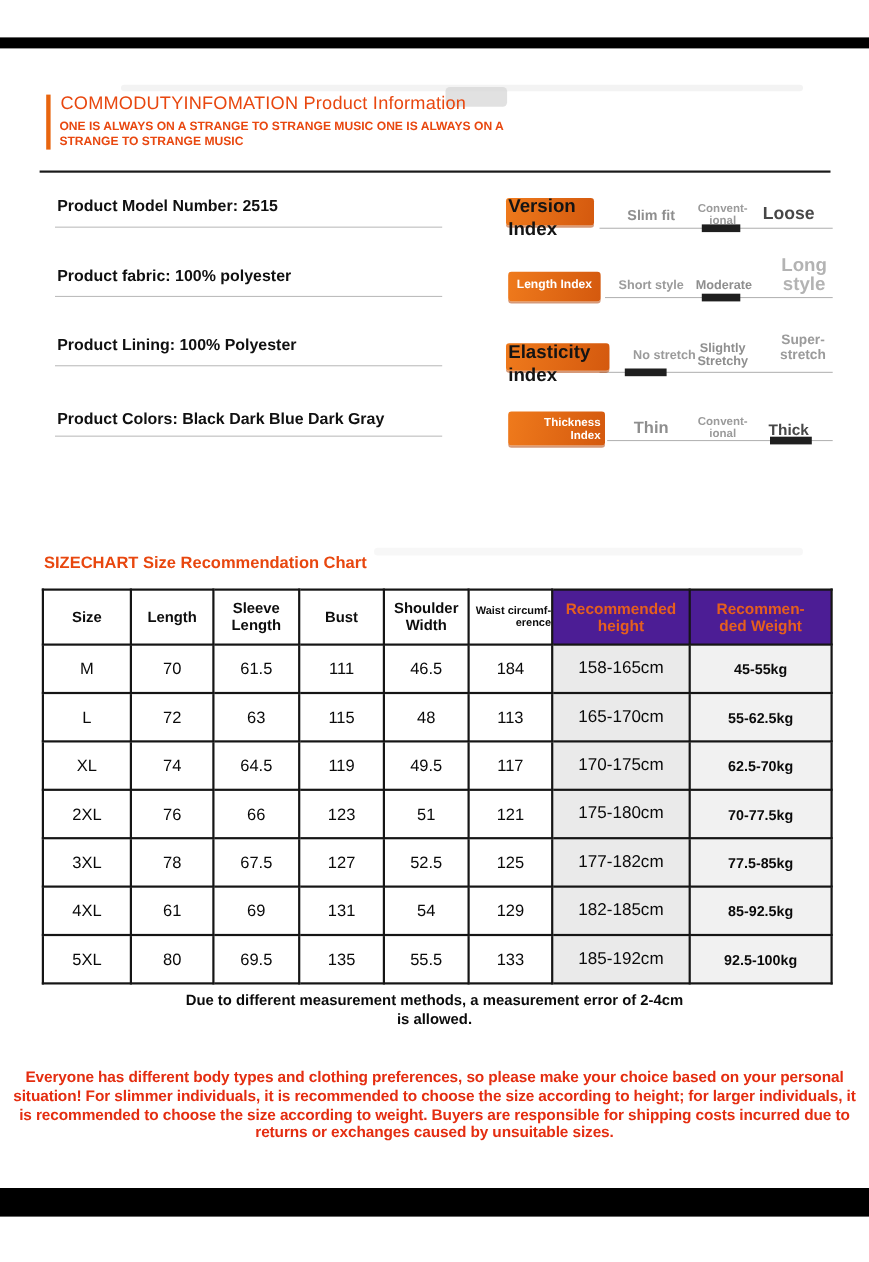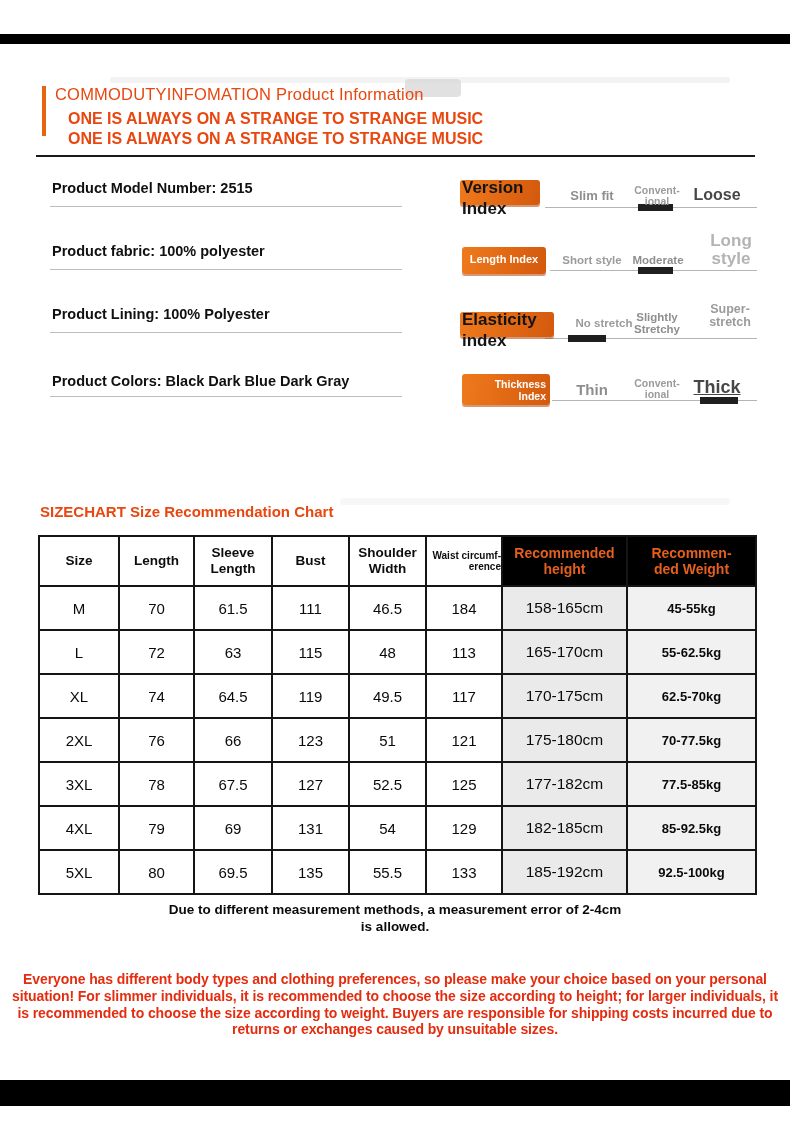--- a/index.html
+++ b/index.html
@@ -8,21 +8,21 @@
 
   .bar { position:absolute; left:0; width:790px; background:#000000; }
   .top-bar { top:34px; height:10px; }
   .bottom-bar { top:1080px; height:26px; }
 
   .ghost { position:absolute; background:#9a9a9a; border-radius:4px; }
 
   
   .accent-vbar { position:absolute; left:42px; top:86px; width:4px; height:50px; background:#e8650f; }
   .page-title { position:absolute; left:55px; top:85px; font-size:16.5px; font-weight:400; color:#e8470f; letter-spacing:0.2px; }
-  .page-subtitle { position:absolute; left:68px; top:109px; width:430px; font-size:16px; font-weight:700; color:#e8470f; line-height:1.25; }
+  .page-subtitle { position:absolute; left:54px; top:109px; width:430px; font-size:11px; font-weight:700; color:#e8470f; line-height:1.25; }
   .header-pill { position:absolute; left:405px; top:79px; width:56px; height:18px; background:#d4d4d4; opacity:0.7; border-radius:4px; }
   .separator { position:absolute; left:36px; top:155px; width:719px; height:2px; background:#1a1a1a; }
 
   
   .prod-row { position:absolute; left:52px; font-size:14.5px; font-weight:700; color:#101010; }
   .prod-line { position:absolute; left:50px; width:352px; height:1px; background:#bdbdbd; }
 
   
   .idx-label-big { position:absolute; left:462px; font-size:17px; font-weight:800; color:#141414; line-height:21px; z-index:2; white-space:pre-line; }
   .idx-badge { position:absolute; background:linear-gradient(100deg,#ef7a1c,#d4590e); border-radius:3px; z-index:1; box-shadow:0 2px 0 rgba(180,70,10,0.55); }
@@ -36,21 +36,21 @@
   .opt-xs  { font-size:10.5px; font-weight:600; color:#9b9b9b; }
   .opt-lgd { font-size:16px; font-weight:700; color:#474747;text-align:right; }
   .opt-lgl { font-size:17px; font-weight:600; color:#b3b3b3; }
 
   
   .chart-heading { position:absolute; left:40px; top:503px; font-size:15px; font-weight:700; color:#e8470f; }
   table.size-table { position:absolute; left:38px; top:535px; border-collapse:collapse; table-layout:fixed; }
   .size-table th, .size-table td { border:2px solid #151515; text-align:center; vertical-align:middle; white-space:pre-line; }
   .size-table thead th { height:50px; font-size:13.5px; font-weight:700; color:#0d0d0d; line-height:1.15; }
   .size-table thead th.waist { font-size:10px;text-align:right; }
-  .size-table thead th.rec { color:#e55f1d; background:#000000; font-size:14px; }
+  .size-table thead th.rec { color:#e55f1d; background:#4c1d95; font-size:14px; }
   .size-table tbody td { height:44px; font-size:15px; color:#0a0a0a; }
   .size-table tbody td.col-h { background:#eaeaea; font-size:15.5px; }
   .size-table tbody td.col-w { background:#f1f1f1; font-size:13px; font-weight:700; }
 
   .note { position:absolute; left:165px; top:902px; width:460px; text-align:center; font-size:13.5px; font-weight:700; color:#0b0b0b; line-height:1.25; }
   .disclaimer { position:absolute; left:6px; top:971px; width:778px; text-align:center; font-size:14px; font-weight:700; color:#e42d10; line-height:1.2; letter-spacing:-0.1px; }
 </style>
 </head>
 <body>
 
@@ -109,21 +109,21 @@
   </div>
 
   <div class="idx-badge" style="left:462px; top:374px; width:88px; height:31px;"></div>
   <div class="idx-badge-label" style="left:466px; top:378px; width:80px; font-size:10.5px; line-height:12px; text-align:right;"><span>Thickness</span><br><span>Index</span></div>
   <div class="idx-scale" style="top:366px; height:41px;">
     <div class="scale-line" style="left:90px; top:34px; width:205px;"></div>
     <div class="scale-marker" style="left:238px; top:31px; width:38px;"></div>
     <div class="opt opt-md" style="left:130px; bottom:9px; font-size:15px;">Thin</div>
     <div class="opt opt-xs" style="left:195px; bottom:6px;">Convent-
 ional</div>
-    <div class="opt opt-lgd" style="left:255px; bottom:9px; font-size:18px;text-decoration:underline;">Thick</div>
+    <div class="opt opt-lgd" style="left:255px; bottom:9px; font-size:14px;">Thick</div>
   </div>
 
   <div class="chart-heading">SIZECHART Size Recommendation Chart</div>
 
   <table class="size-table">
     <colgroup>
       <col style="width:80px">
         <col style="width:75px">
         <col style="width:78px">
         <col style="width:77px">
@@ -195,21 +195,21 @@
           <td>78</td>
           <td>67.5</td>
           <td>127</td>
           <td>52.5</td>
           <td>125</td>
           <td class="col-h">177-182cm</td>
           <td class="col-w">77.5-85kg</td>
         </tr>
         <tr>
           <td>4XL</td>
-          <td>79</td>
+          <td>61</td>
           <td>69</td>
           <td>131</td>
           <td>54</td>
           <td>129</td>
           <td class="col-h">182-185cm</td>
           <td class="col-w">85-92.5kg</td>
         </tr>
         <tr>
           <td>5XL</td>
           <td>80</td>

